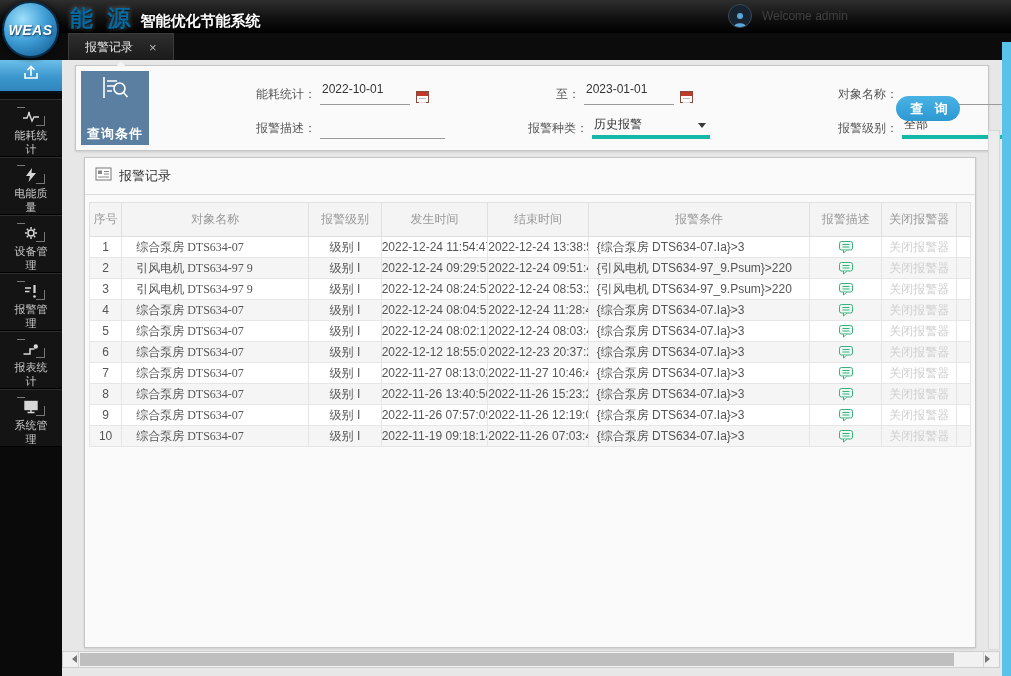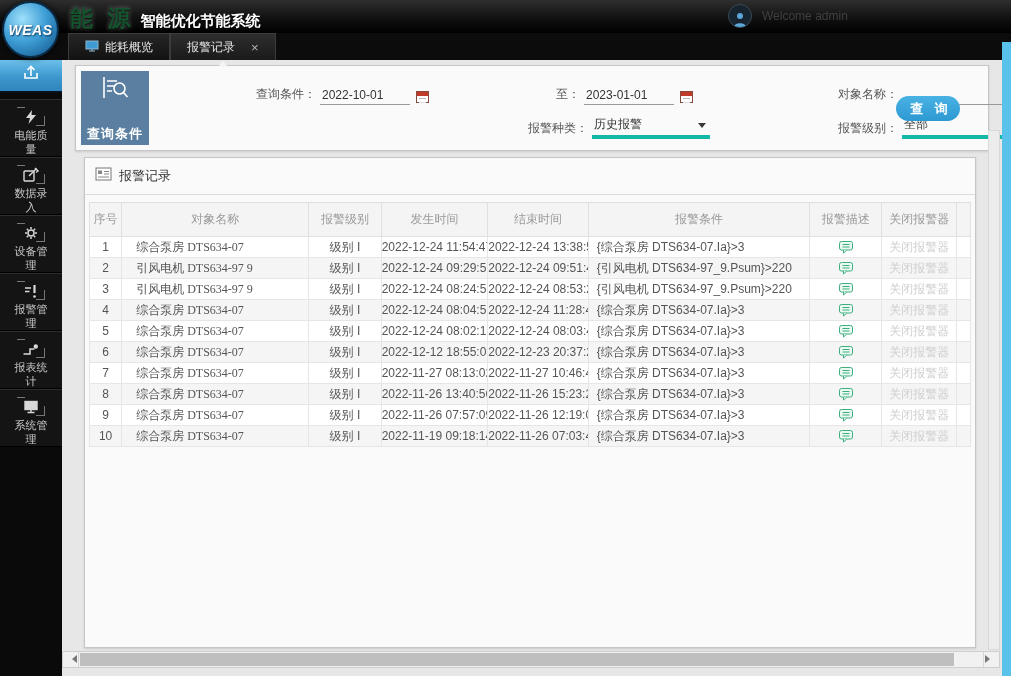--- a/index.html
+++ b/index.html
@@ -9,21 +9,21 @@
   
   .topbar { position:absolute; top:0; left:0; width:1011px; height:33px;
     background:linear-gradient(180deg,#2e2e2e 0%,#111 55%,#000 100%); z-index:6; }
   .logo { position:absolute; top:1px; left:2px; width:57px; height:57px; border-radius:50%;
     background:radial-gradient(circle at 35% 30%,#9fe0fb 0%,#3f9fd6 45%,#0d4f86 100%);
     border:2px solid #0a2c48; z-index:20; display:flex; align-items:center; justify-content:center;
     box-shadow:0 0 6px rgba(0,0,0,.8); }
   .logo span { color:#fff; font-weight:bold; font-style:italic; font-size:14px; letter-spacing:.5px;
     text-shadow:1px 1px 2px #05365e; }
   .app-title { position:absolute; left:70px; top:3px; display:flex; align-items:baseline; z-index:7; }
-  .title-main { font-size:23px; font-weight:bold; color:#14532d; letter-spacing:4px;
+  .title-main { font-size:23px; font-weight:bold; color:#0369a1; letter-spacing:4px;
     text-shadow:0 1px 2px #000, 0 0 4px #777; }
   .title-sub { font-size:15px; font-weight:bold; color:#fff; margin-left:6px; text-shadow:0 1px 2px #000; }
   .user-box { position:absolute; left:728px; top:4px; display:flex; align-items:center; z-index:7; }
   .user-avatar { width:24px; height:24px; border-radius:50%; background:#17242f; border:1px solid #3a4a58;
     display:flex; align-items:flex-end; justify-content:center; overflow:hidden; }
   .welcome { margin-left:10px; font-size:12px; color:#404040; }
 
   
   .tabbar { position:absolute; top:33px; left:0; width:1011px; height:27px; background:#0c0c0c;
     z-index:5; display:flex; align-items:stretch; padding-left:68px; }
@@ -60,21 +60,21 @@
 
   
   .query-card { position:absolute; top:5px; left:13px; right:13px; height:86px; }
   .qc-box { position:absolute; top:5px; left:5px; bottom:5px; width:68px; background:#5a7fa0;
     display:flex; flex-direction:column; align-items:center; justify-content:center; gap:19px; }
   .qc-title { color:#fff; font-size:13px; font-weight:bold; letter-spacing:1px; }
   .q-form { position:absolute; left:80px; right:0; top:0; bottom:0; }
   .fld { position:absolute; display:flex; align-items:flex-end; font-size:12px; color:#555; }
   .fld .lbl { margin-right:4px; padding-bottom:2px; white-space:nowrap; }
   .uline { border-bottom:1px solid #9a9a9a; height:19px; font-size:12px; color:#333;
-    display:flex; align-items:flex-end; padding:0 2px 2px 2px; }
+    display:flex; align-items:flex-end; padding:0 2px 8px 2px; }
   .cal { width:13px; height:12px; border:1px solid #8a4a3a; background:#fff; position:relative;
     margin:0 0 2px 6px; cursor:pointer; }
   .cal::before { content:""; position:absolute; top:0; left:0; right:0; height:4px; background:#c0392b; }
   .cal::after { content:""; position:absolute; left:2px; right:2px; top:6px; height:3px;
     border-top:1px solid #bbb; border-bottom:1px solid #ddd; }
   .select { border-bottom:4px solid #14b8a6; height:19px; font-size:12px; color:#333;
     display:flex; align-items:flex-end; justify-content:space-between; padding:0 4px 2px 2px; cursor:pointer;gap:12px; }
   .caret { width:0; height:0; border:4px solid transparent; border-top:5px solid #3a3a3a; margin-bottom:1px; }
   .search-btn { position:absolute; right:28px; top:30px; width:64px; height:25px; border:none;
     border-radius:13px; background:linear-gradient(180deg,#49b2e4,#2d99d2); color:#fff; font-size:13px;
@@ -127,72 +127,61 @@
   <span class="user-avatar">
     <svg width="16" height="16" viewBox="0 0 16 16">
         <circle cx="8" cy="5" r="3" fill="#5aa7d8"></circle>
         <path d="M2 16 C2 11 14 11 14 16 Z" fill="#5aa7d8"></path>
       </svg>
   </span>
   <span class="welcome">Welcome admin</span>
 </div>
 
 <div class="tabbar">
-  <div class="tab">
-    <span>
-      <svg width="14" height="12" viewBox="0 0 14 12">
-          <rect x="1" y="1" width="12" height="8" fill="#3e9ad2" stroke="#8fb8d2"></rect>
-          <path d="M7 9 v2 M4 11 h6" stroke="#8fb8d2" fill="none"></path>
-        </svg>
-    </span>
-    <span>能耗概览</span>
-  </div>
   <div class="tab active">
     <span>报警记录</span>
     <span class="tab-close">×</span>
   </div>
 </div>
 
 <div class="sidebar">
   <div class="side-active">
     <span>
       <svg width="18" height="16" viewBox="0 0 18 16" fill="none" stroke="#fff" stroke-width="1.6">
         <path d="M3 9 V14 H15 V9"></path>
           <path d="M9 12 V3"></path>
           <path d="M5.5 6 L9 2.5 L12.5 6"></path>
       </svg>
     </span>
   </div>
   <div class="side-menu">
 
-
       <div class="side-item">
         <span class="s-icon">
+          <svg width="18" height="16" viewBox="0 0 18 16" fill="none" stroke="#d8d8d8" stroke-width="1.4">
+            <polyline points="1,9 5,9 7,4 10,12 12,8 17,8"></polyline>
+            <circle cx="7" cy="4" r="1" fill="#d8d8d8" stroke="none"></circle>
+          </svg>
+
+        </span>
+        <span class="side-label">能耗统计</span>
+      </div>
+
+      <div class="side-item">
+        <span class="s-icon">
 
           <svg width="18" height="16" viewBox="0 0 18 16">
             <polygon points="10,1 4,9 8,9 6.5,15 14,6 9.5,6" fill="#d8d8d8"></polygon>
           </svg>
 
         </span>
         <span class="side-label">电能质量</span>
       </div>
 
 
-      <div class="side-item">
-        <span class="s-icon">
-
-          <svg width="18" height="16" viewBox="0 0 18 16" fill="none" stroke="#d8d8d8" stroke-width="1.4">
-            <rect x="2" y="4" width="10" height="10" rx="1"></rect>
-            <path d="M7 9 L14.5 1.5"></path>
-            <path d="M13 1 L16 4 L14 5.5"></path>
-          </svg>
-
-        </span>
-        <span class="side-label">数据录入</span>
-      </div>
 
       <div class="side-item">
         <span class="s-icon">
 
           <svg width="18" height="16" viewBox="0 0 18 16" fill="none" stroke="#d8d8d8" stroke-width="1.5">
             <circle cx="9" cy="8" r="3"></circle>
             <path d="M9 2 V4 M9 12 V14 M3 8 H5 M13 8 H15 M4.8 3.8 L6.2 5.2 M11.8 10.8 L13.2 12.2 M13.2 3.8 L11.8 5.2 M6.2 10.8 L4.8 12.2"></path>
           </svg>
 
         </span>
@@ -246,32 +235,36 @@
           <path d="M4 3 V24"></path>
             <path d="M7 7 H17 M7 12 H14 M7 17 H12"></path>
           <circle cx="19.5" cy="14.5" r="5.5"></circle>
             <path d="M23.5 18.5 L27.5 23"></path>
         </svg>
       </span>
       <span class="qc-title">查询条件</span>
     </div>
     <div class="q-form">
       <div class="fld" style="left:100px; top:20px;">
-        <span class="lbl">查询条件：</span>
+        <span class="lbl">能耗统计：</span>
         <div class="uline" style="width:90px;">2022-10-01</div>
         <span class="cal"></span>
       </div>
       <div class="fld" style="left:400px; top:20px;">
         <span class="lbl">至：</span>
         <div class="uline" style="width:90px;">2023-01-01</div>
         <span class="cal"></span>
       </div>
       <div class="fld" style="left:682px; top:20px;">
         <span class="lbl">对象名称：</span>
         <div class="uline" style="width:120px;"></div>
+      </div>
+      <div class="fld" style="left:100px; top:54px;">
+        <span class="lbl">报警描述：</span>
+        <div class="uline" style="width:125px;"></div>
       </div>
       <div class="fld" style="left:372px; top:54px;">
         <span class="lbl">报警种类：</span>
         <div class="select" style="width:118px;">
           <span>历史报警</span>
             <span class="caret"></span>
         </div>
       </div>
       <div class="fld" style="left:682px; top:54px;">
         <span class="lbl">报警级别：</span>

